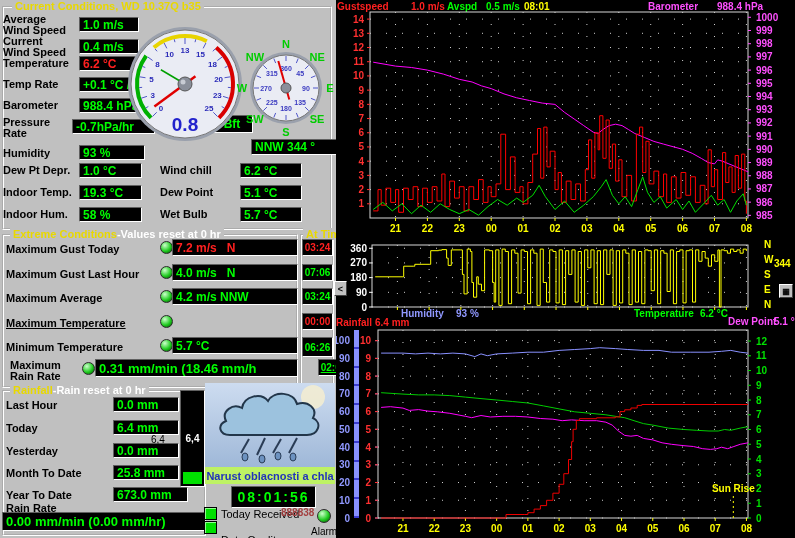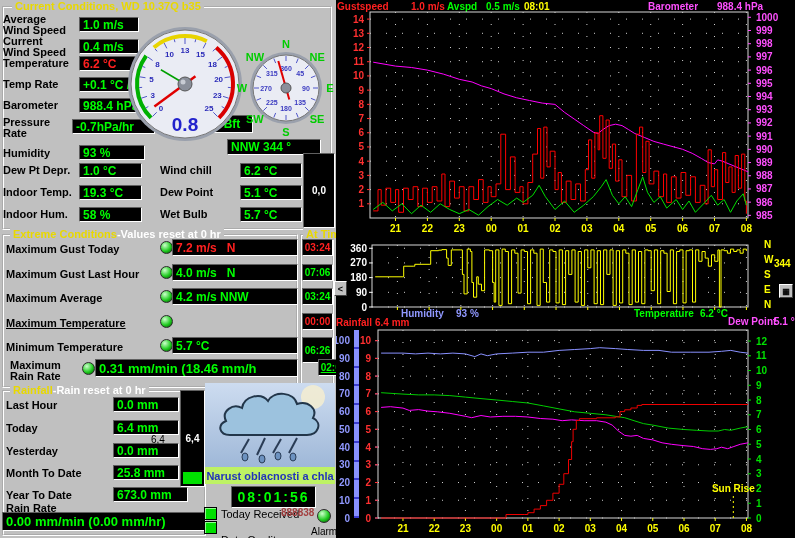--- a/index.html
+++ b/index.html
@@ -76,25 +76,22 @@
     <div class="lbl" style="left:3px;top:187px;">Indoor Temp.</div>
     <div class="vbox" style="left:79px;top:185px;width:63px;height:15px;">19.3 °C</div>
     <div class="lbl" style="left:3px;top:209px;">Indoor Hum.</div>
     <div class="vbox" style="left:79px;top:207px;width:63px;height:15px;">58 %</div>
     <div class="lbl" style="left:160px;top:165px;">Wind chill</div>
     <div class="vbox" style="left:240px;top:163px;width:62px;height:15px;">6.2 °C</div>
     <div class="lbl" style="left:160px;top:187px;">Dew Point</div>
     <div class="vbox" style="left:240px;top:185px;width:62px;height:15px;">5.1 °C</div>
     <div class="lbl" style="left:160px;top:209px;">Wet Bulb</div>
     <div class="vbox" style="left:240px;top:207px;width:62px;height:15px;">5.7 °C</div>
-    <div class="vbox" style="left:227px;top:139px;width:94px;height:16px;">NNW 344 °</div>
+    <div class="vbox" style="left:251px;top:139px;width:94px;height:16px;">NNW 344 °</div>
     <div class="vbox center" style="left:201px;top:115px;width:52px;height:18px;">0 Bft</div>
-    <div id="wind-bar" style="left:303px;top:153px;width:30px;height:73px;">
-        <span>0,0</span>
-      </div>
     <svg style="position:absolute;left:126px;top:25px;" width="118" height="118">
         <circle cx="59" cy="59" r="57" fill="#9aa0ac"></circle>
         <circle cx="59" cy="59" r="54" fill="#eaecf4" stroke="#777" stroke-width="1"></circle>
         <path d="M25.058874503045715,92.94112549695427 A48,48 0 0 1 20.16718427000253,30.786307889961286" fill="none" stroke="#00b000" stroke-width="4"></path>
         <path d="M27.826493680151188,22.50051365119851 A48,48 0 0 1 80.79154398749824,16.231686838958346" fill="none" stroke="#e8d400" stroke-width="4"></path>
         <path d="M90.17350631984881,22.50051365119851 A48,48 0 0 1 92.94112549695429,92.94112549695427" fill="none" stroke="#d80000" stroke-width="4"></path>
         <line x1="30.71572875253809" y1="87.2842712474619" x2="26.473088065418807" y2="91.5269119345812" stroke="#5056c8" stroke-width="1"></line>
         <line x1="22.33647293277403" y1="81.46743828278579" x2="19.778552439711753" y2="83.03493397693364" stroke="#5056c8" stroke-width="1"></line>
         <line x1="20.95773934819386" y1="71.3606797749979" x2="15.25140025042294" y2="73.21478174124759" stroke="#5056c8" stroke-width="1"></line>
         <line x1="16.132554649475495" y1="62.373741116297325" x2="13.141802648276112" y2="62.60911840348086" stroke="#5056c8" stroke-width="1"></line>
@@ -193,21 +190,21 @@
     <div class="vbox" style="left:172px;top:288px;width:126px;height:17px;">4.2 m/s NNW</div>
     <div class="vbox center tbox" style="left:302px;top:288px;width:31px;height:17px;">03:24</div>
 
     <div class="lbl" style="left:6px;top:318px;text-decoration:underline;">Maximum Temperature</div>
     <div class="led" style="left:160px;top:315px;"></div>
     <div class="vbox red center tbox" style="left:302px;top:313px;width:31px;height:17px;">00:00</div>
 
     <div class="lbl" style="left:6px;top:342px;">Minimum Temperature</div>
     <div class="led" style="left:160px;top:339px;"></div>
     <div class="vbox" style="left:172px;top:337px;width:126px;height:17px;">5.7 °C</div>
-    <div class="vbox center tbox" style="left:302px;top:337px;width:31px;height:26px;">06:26</div>
+    <div class="vbox center tbox" style="left:302px;top:337px;width:31px;height:20px;">06:26</div>
 
     <div class="lbl" style="left:10px;top:360px;">Maximum
 Rain Rate</div>
     <div class="led" style="left:82px;top:362px;"></div>
     <div class="vbox" style="left:95px;top:359px;width:203px;height:18px;font-size:13px;">0.31 mm/min (18.46 mm/h</div>
     <div class="vbox center tbox" style="left:318px;top:359px;width:31px;height:17px;text-decoration:underline;">02:04</div>
 
     <div class="grp" style="left:2px;top:390px;width:204px;height:146px;">
       <span class="grp-legend" style="left:6px;"><span class="grp-title">Rainfall</span><span class="grp-sub">-Rain reset at 0 hr</span></span>
     </div>

